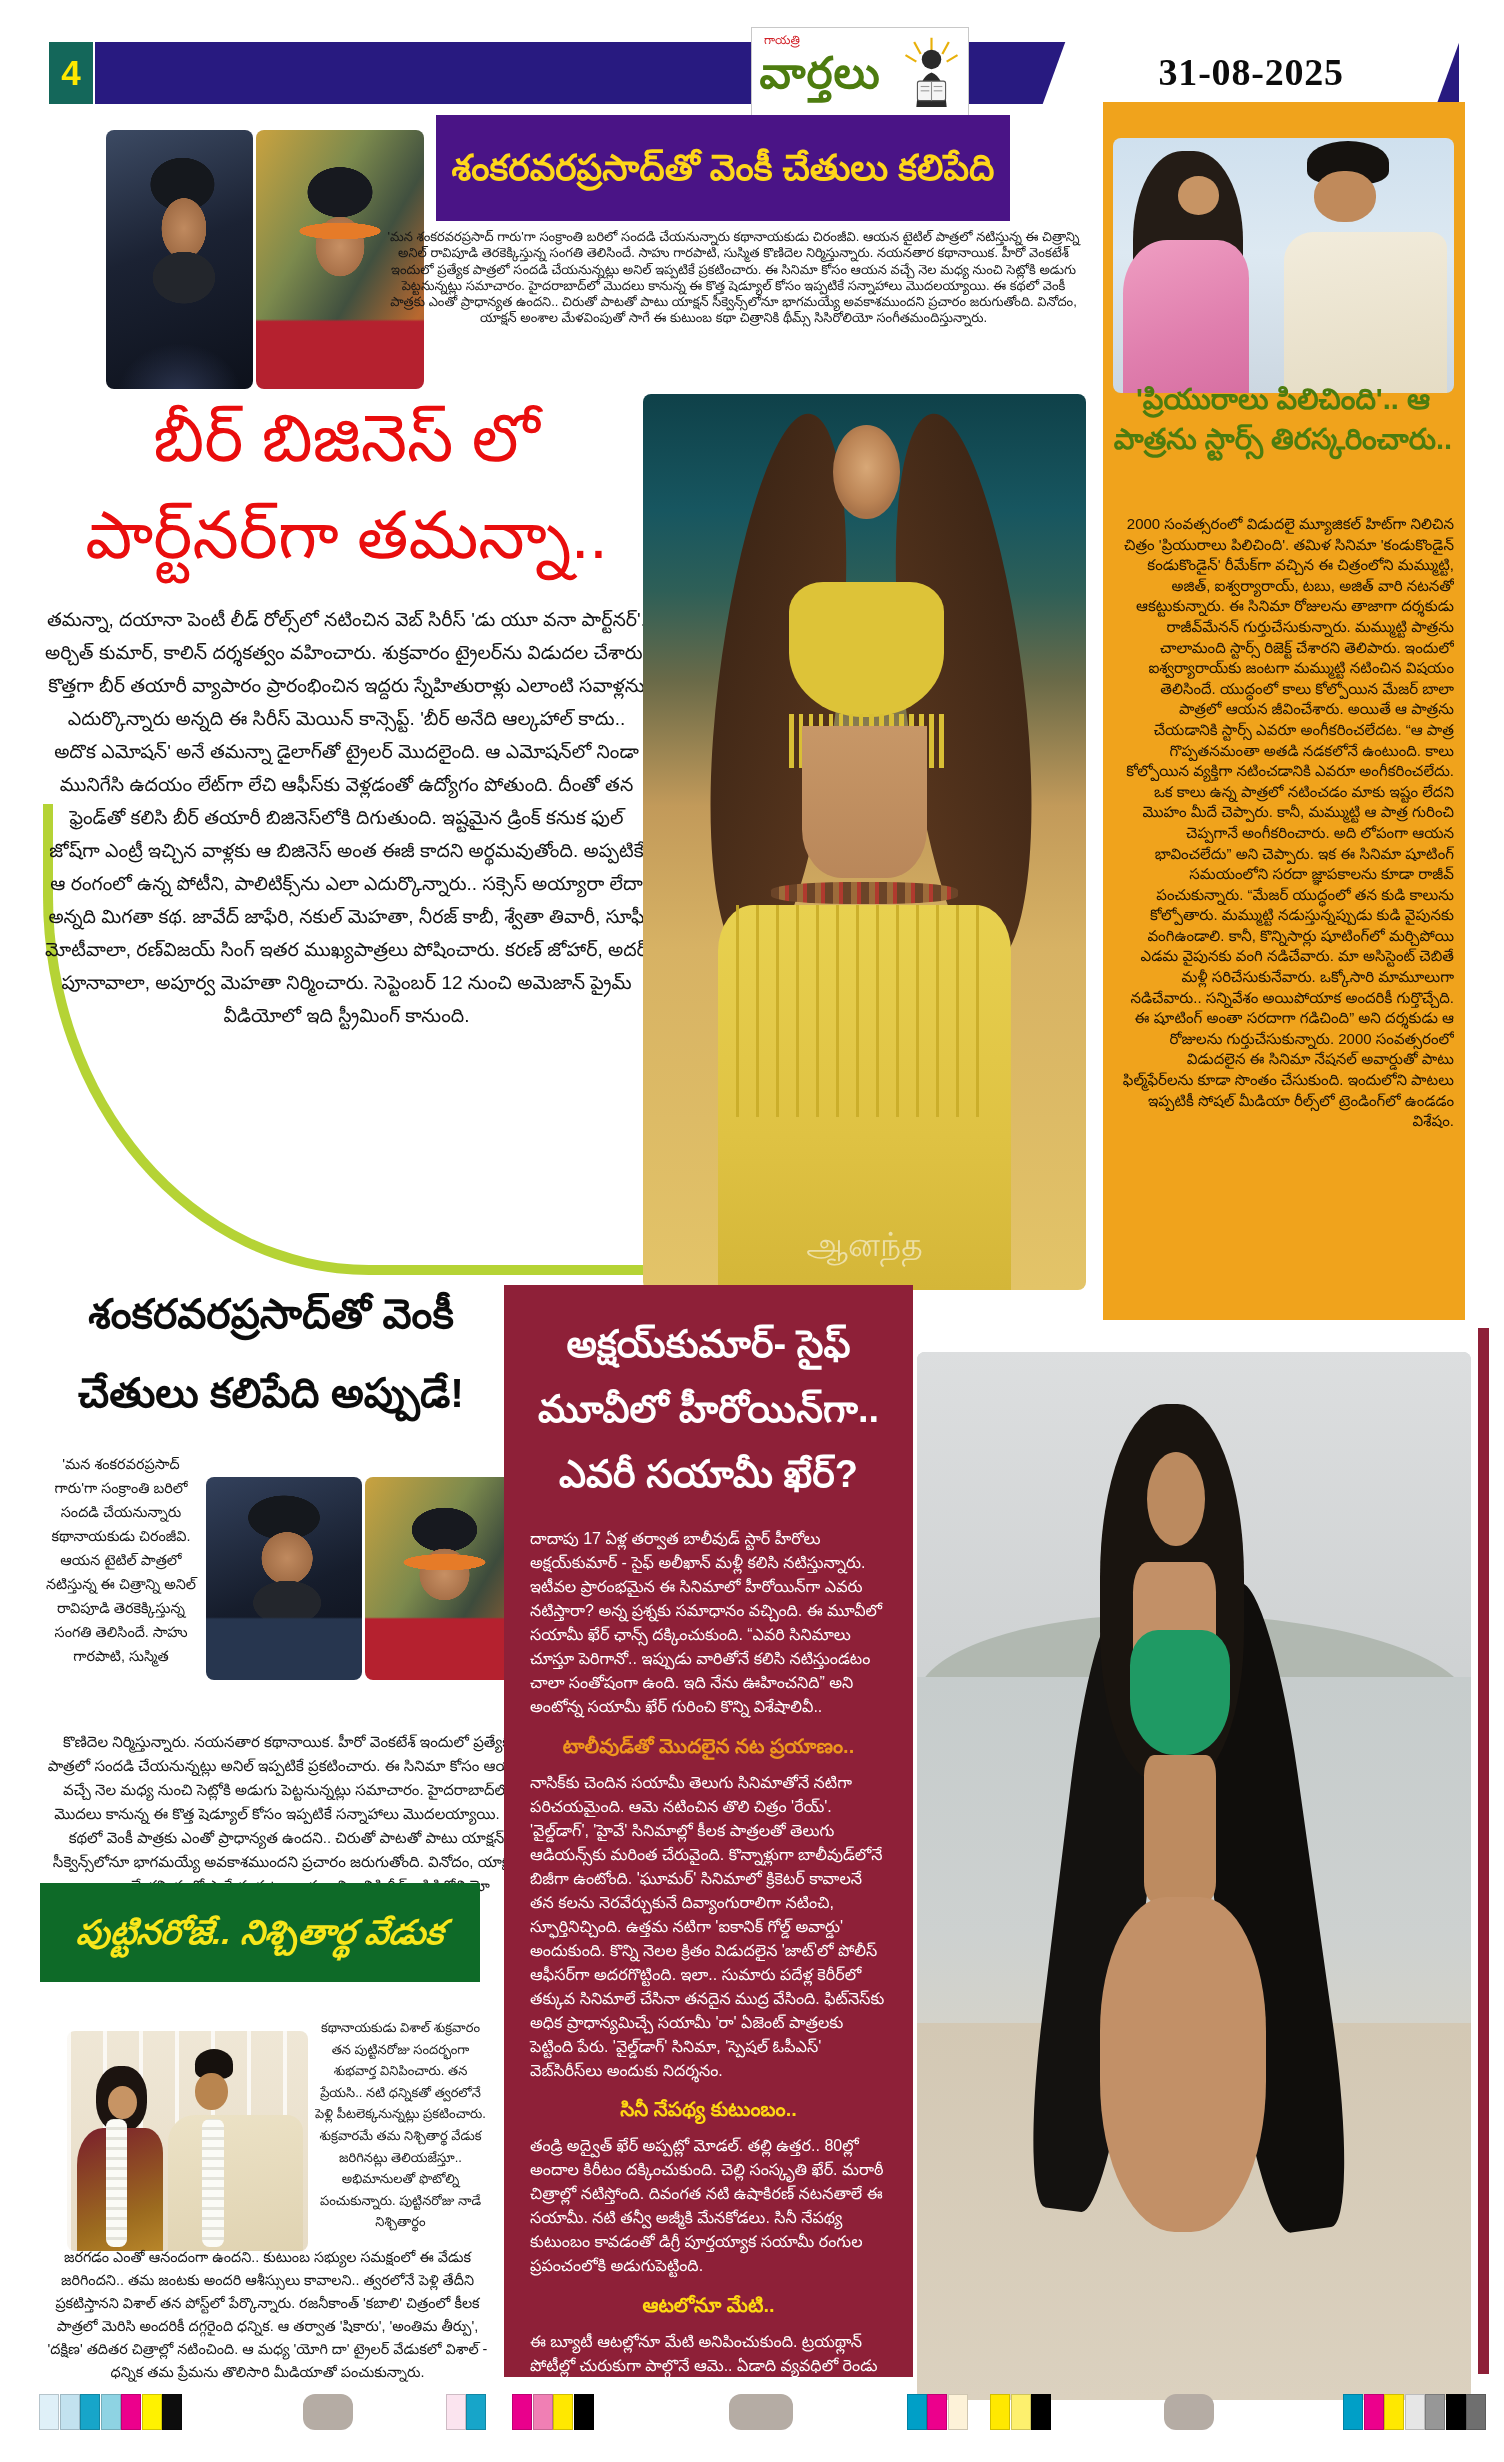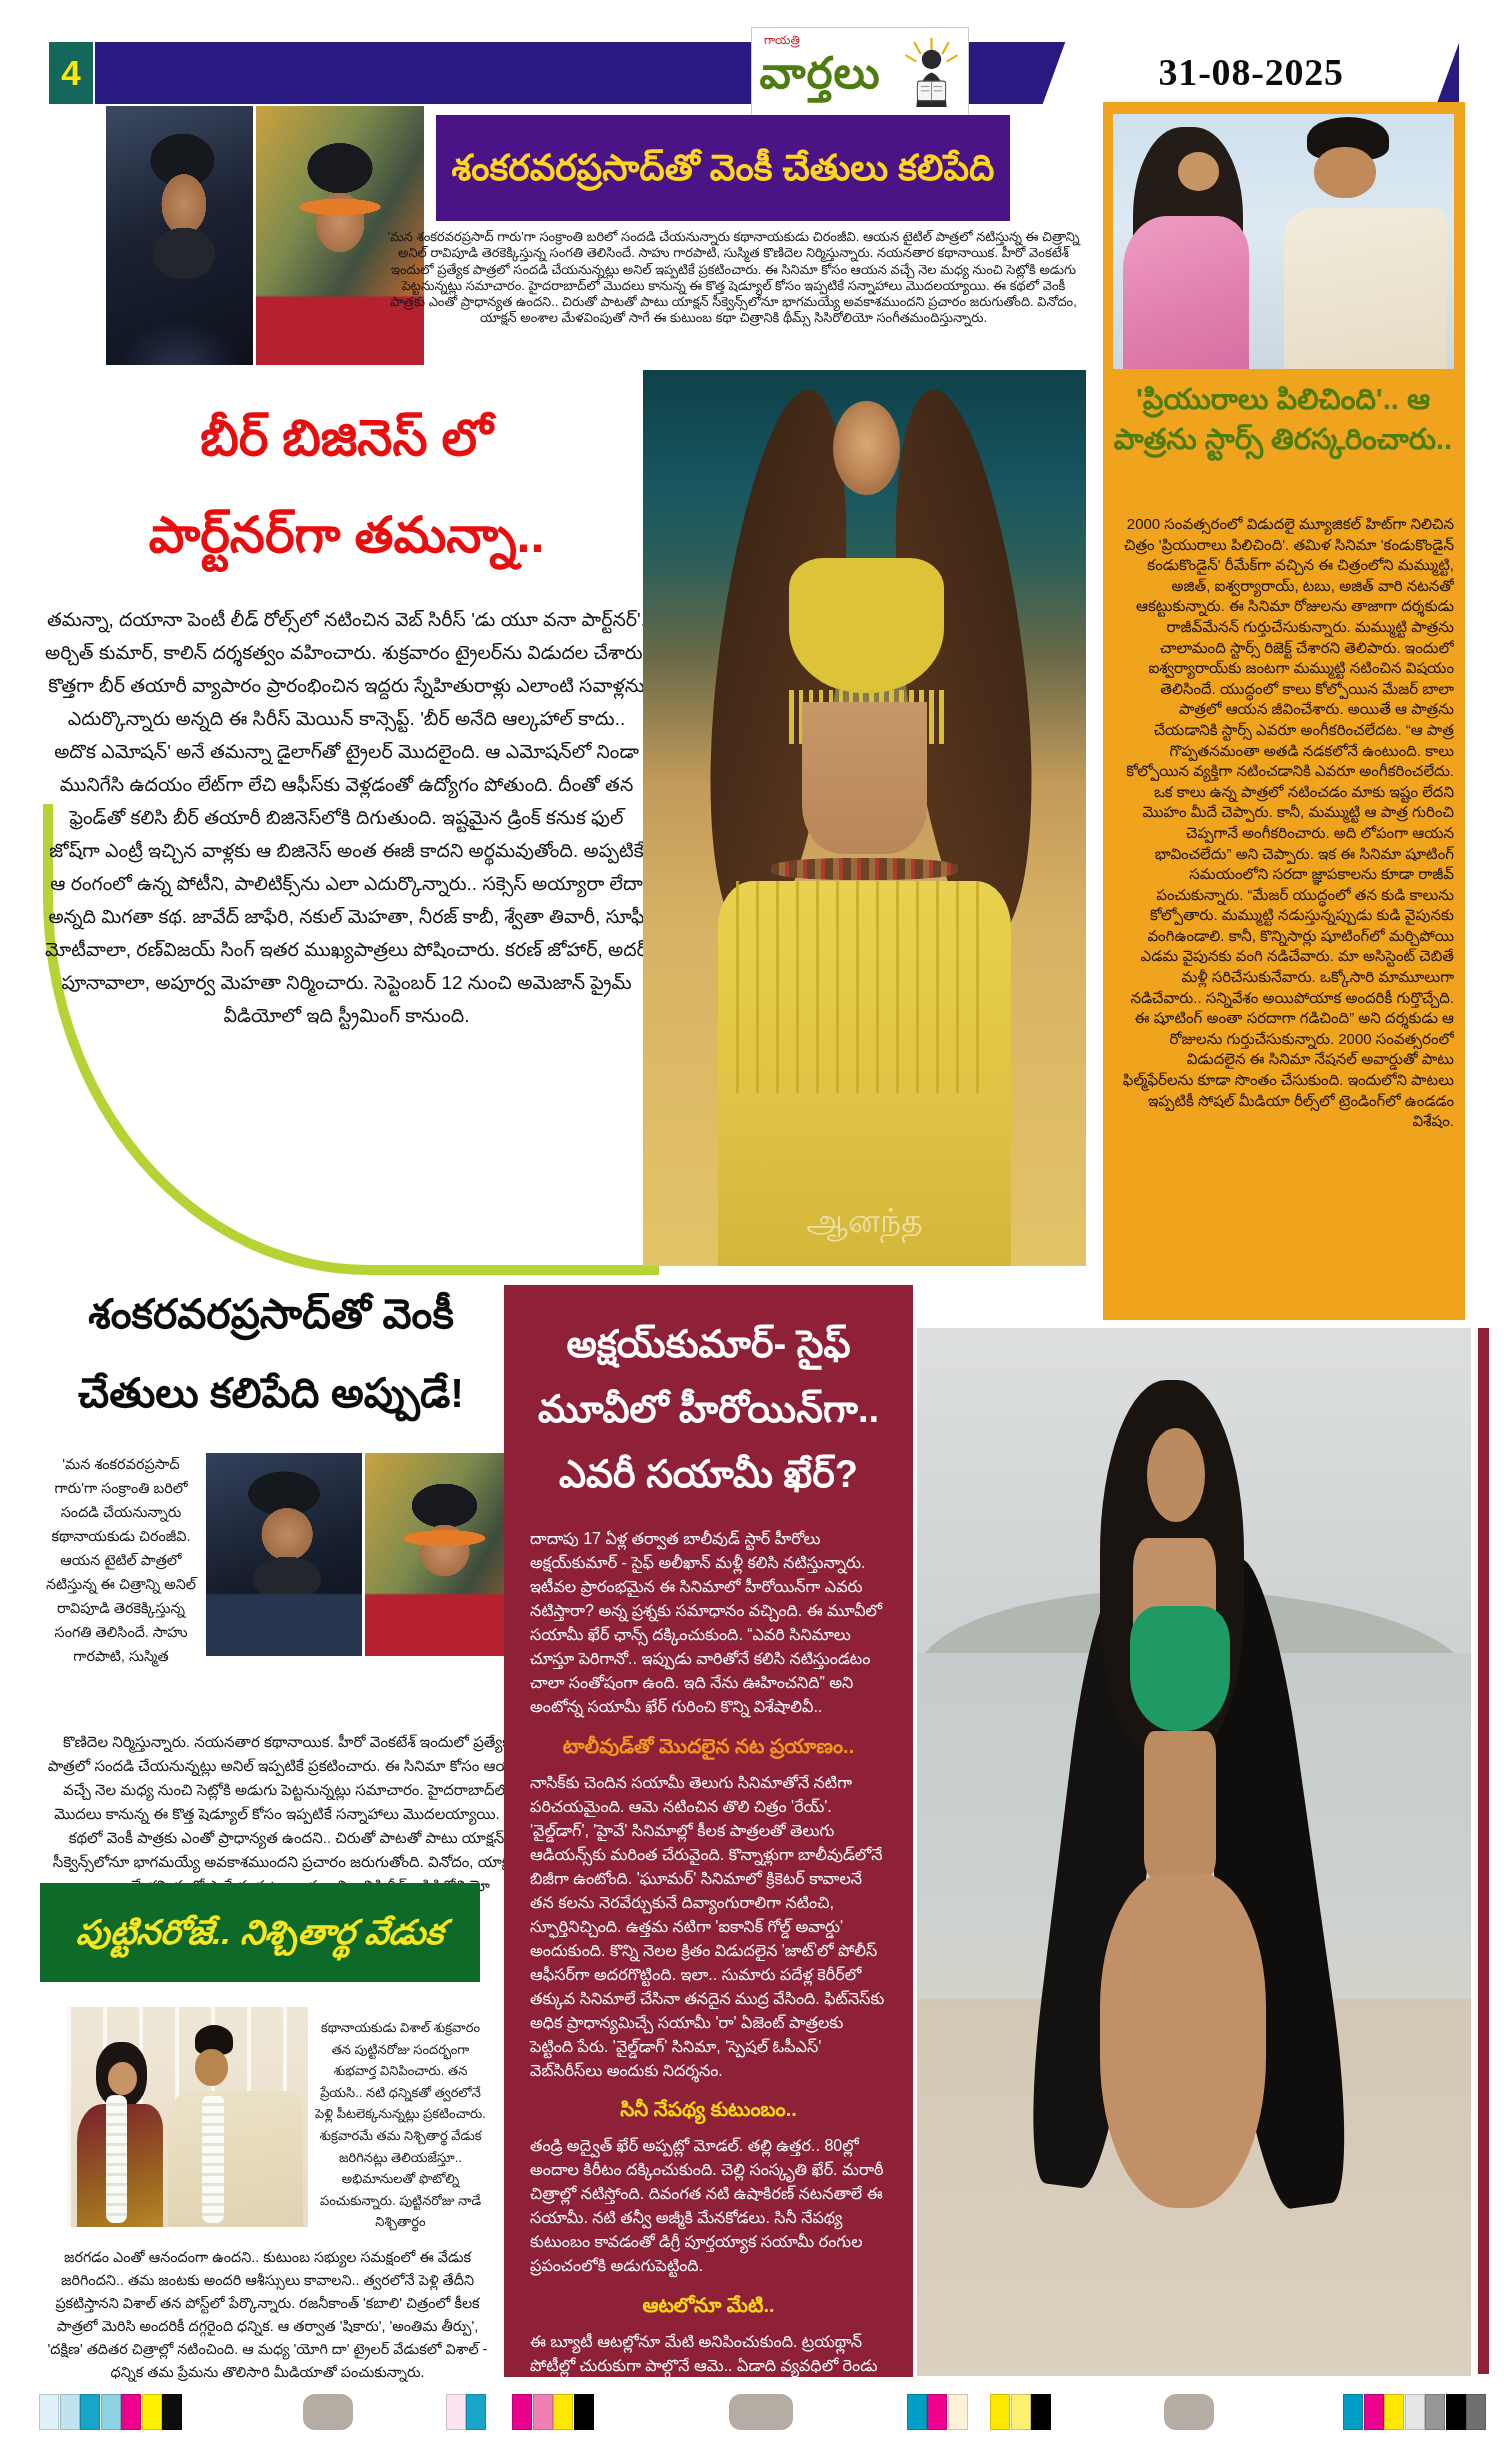--- a/index.html
+++ b/index.html
@@ -15,21 +15,21 @@
   .hdr-logo{left:751px;top:27px;width:216px;height:92px;background:#fff;border:0.8px solid #c8c8c8;}
   .logo-top{position:absolute;left:12px;top:4.5px;color:#d2232a;font-size:12px;font-weight:normal;}
   .logo-main{position:absolute;left:7.6px;top:20px;color:#4d7c0f;font-size:44px;font-weight:bold;letter-spacing:0.8px;}
   .logo-art{position:absolute;right:4.5px;top:6px;width:65px;height:79px;}
   .hdr-date{left:1054px;top:42px;width:394px;height:62px;background:#fff;transform:skewX(-20deg);}
   .hdr-date span{display:block;transform:skewX(20deg);text-align:center;
                  font-family:"Liberation Serif","DejaVu Serif",serif;font-weight:bold;
                  font-size:38px;line-height:61px;color:#0c0c0c;letter-spacing:0.8px;}
 
   
-  .ph{position:absolute;overflow:hidden;border-radius:0;}
+  .ph{position:absolute;overflow:hidden;border-radius:8px;margin-top:24px;}
   .ph-chiru-top{left:106px;top:106px;width:147px;height:259px;
     background:
       radial-gradient(60% 28% at 50% 102%, #2c3550 0%, rgba(44,53,80,0) 70%),
       radial-gradient(34% 16% at 53% 57%, #23262c 0%, #23262c 62%, rgba(35,38,44,0) 63%),
       radial-gradient(26% 20% at 53% 38%, #c08a5f 0%, #a06c45 58%, rgba(160,108,69,0) 59%),
       radial-gradient(36% 17% at 52% 21%, #15181d 0%, #15181d 60%, rgba(21,24,29,0) 61%),
       linear-gradient(160deg,#3c4a63 0%,#1b2233 45%,#0d111b 100%);}
   .ph-venky-top{left:256px;top:106px;width:168px;height:259px;
     background:
       linear-gradient(0deg,#b5212f 0%,#b5212f 26%,rgba(181,33,47,0) 27%),
@@ -108,22 +108,22 @@
   .b-legs{left:33%;top:52%;width:30%;height:32%;background:#c29067;border-radius:40% 40% 45% 45%;}
 
   
   .banner-purple{left:436px;top:115px;width:574px;height:106px;background:#4a1486;color:#ffd61b;
       font-size:36px;font-weight:bold;text-align:center;line-height:106px;}
   .top-body{left:383px;top:229px;width:701px;height:130px;font-size:13px;line-height:16.3px;
       text-align:center;color:#161616;}
 
   .arc-lime{left:43px;top:804px;width:606px;height:461px;border-left:10px solid #b5d335;
       border-bottom:10px solid #b5d335;border-bottom-left-radius:326px 379px;pointer-events:none;}
-  .red-head{left:47px;top:390px;width:599px;height:208px;color:#e90d0d;font-weight:bold;
-      font-size:50px;line-height:97px;text-align:center;}
+  .red-head{left:47px;top:390px;width:599px;height:208px;color:#e90d0d;font-weight:normal;
+      font-size:66px;line-height:97px;text-align:center;}
   .beer-body{left:45px;top:603px;width:603px;height:653px;font-size:19px;line-height:33px;
       text-align:center;color:#131313;}
 
   .panel-orange{left:1103px;top:102px;width:362px;height:1218px;background:#f0a31c;}
   .orange-head{left:1108px;top:379px;width:350px;height:125px;color:#4d7c0f;font-weight:bold;
       font-size:29px;line-height:40px;text-align:center;}
   .orange-body{left:1114px;top:514px;width:340px;height:798px;font-size:15px;line-height:20.6px;
       text-align:right;color:#1c1205;}
 
   .venky-head{left:53px;top:1275px;width:436px;height:165px;color:#0d0d0d;font-weight:bold;

